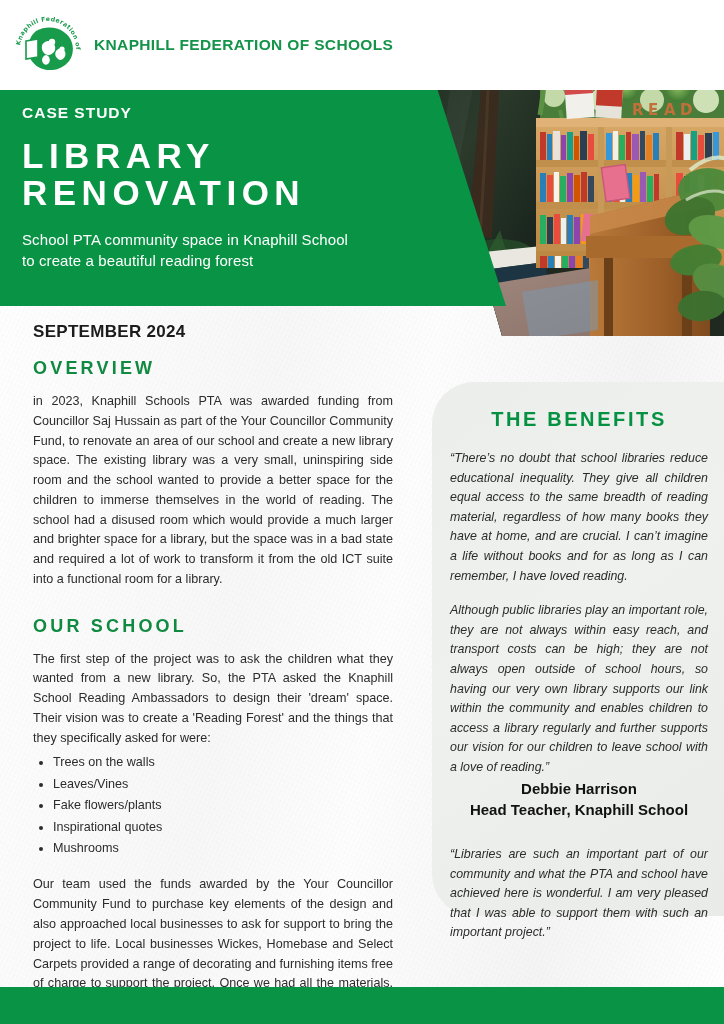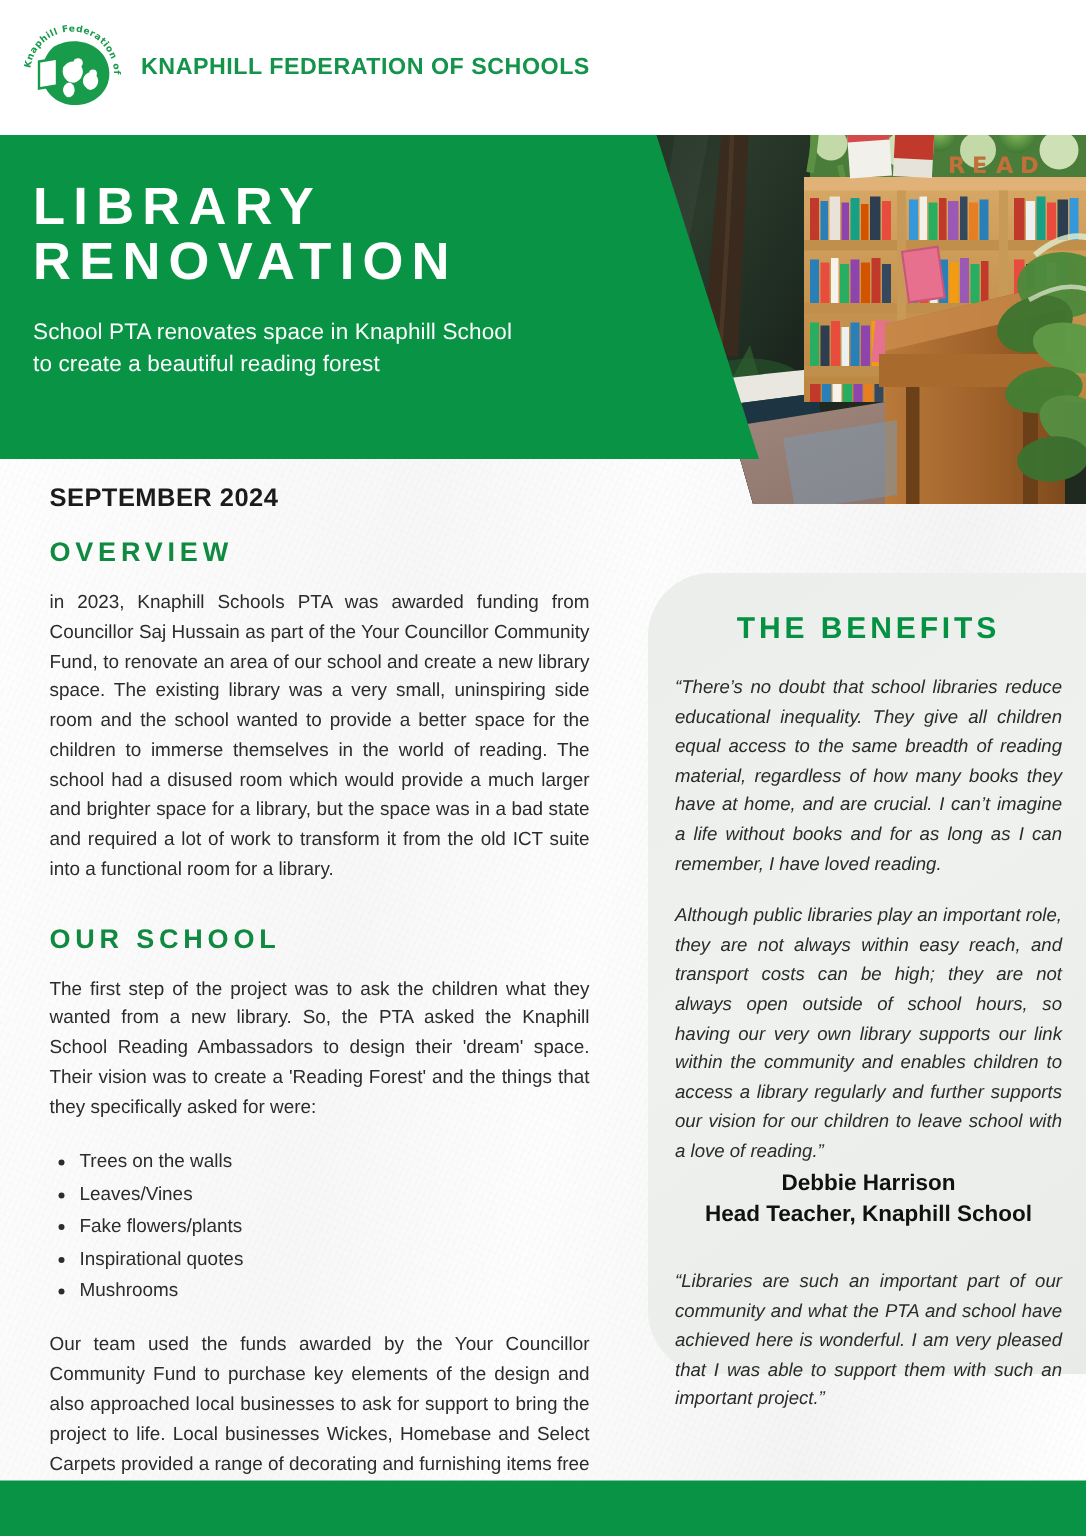--- a/index.html
+++ b/index.html
@@ -83,21 +83,21 @@
   .sec-head{
     color:#108a41; font-size:18px; font-weight:bold; letter-spacing:3.2px;
     margin-bottom:13px;
   }
   .body-p{
     font-size:12.6px; line-height:1.57; color:#2c2c2c;
     text-align:justify; text-justify:inter-word;
   }
   .gap-lg{ height:26px; }
   .gap-md{ height:16px; }
-  .bullets{ margin:16px 0 0 20px; }
+  .bullets{ margin:4px 0 0 20px; }
   .bullets li{
     font-size:12.6px; line-height:1.62; color:#2c2c2c; margin-bottom:1px;
   }
 
   
   .benefits-panel{
     position:absolute; left:432px; top:382px; width:292px; height:534px;
     background:linear-gradient(145deg,#eceeeb 0%,#eff1ee 45%,#e9ebe8 100%);
     border-radius:42px 0 0 42px;
     z-index:5;
@@ -363,23 +363,24 @@
       <circle cx="322" cy="14" r="16" fill="#4f8a3c"></circle>
       <circle cx="312" cy="34" r="12" fill="#5d9b47"></circle>
     </g>
 
     <rect x="0" y="0" width="334" height="340" fill="url(#vig)" opacity="0"></rect>
   </svg>
 </div>
 
 <div class="hero-green">
   <div class="hero-inner">
+    <div class="kicker">CASE STUDY</div>
     <div class="hero-title">LIBRARY
 RENOVATION</div>
-    <div class="hero-sub">School PTA renovates space in Knaphill School
+    <div class="hero-sub">School PTA community space in Knaphill School
 to create a beautiful reading forest</div>
   </div>
 </div>
 
 <div class="masthead">
   <div class="logo-wrap">
     <svg width="72" height="72" viewBox="0 0 72 72">
       <defs>
         <path id="arcpath" d="M 8,40 A 28,28 0 0 1 64,40"></path>
       </defs>

